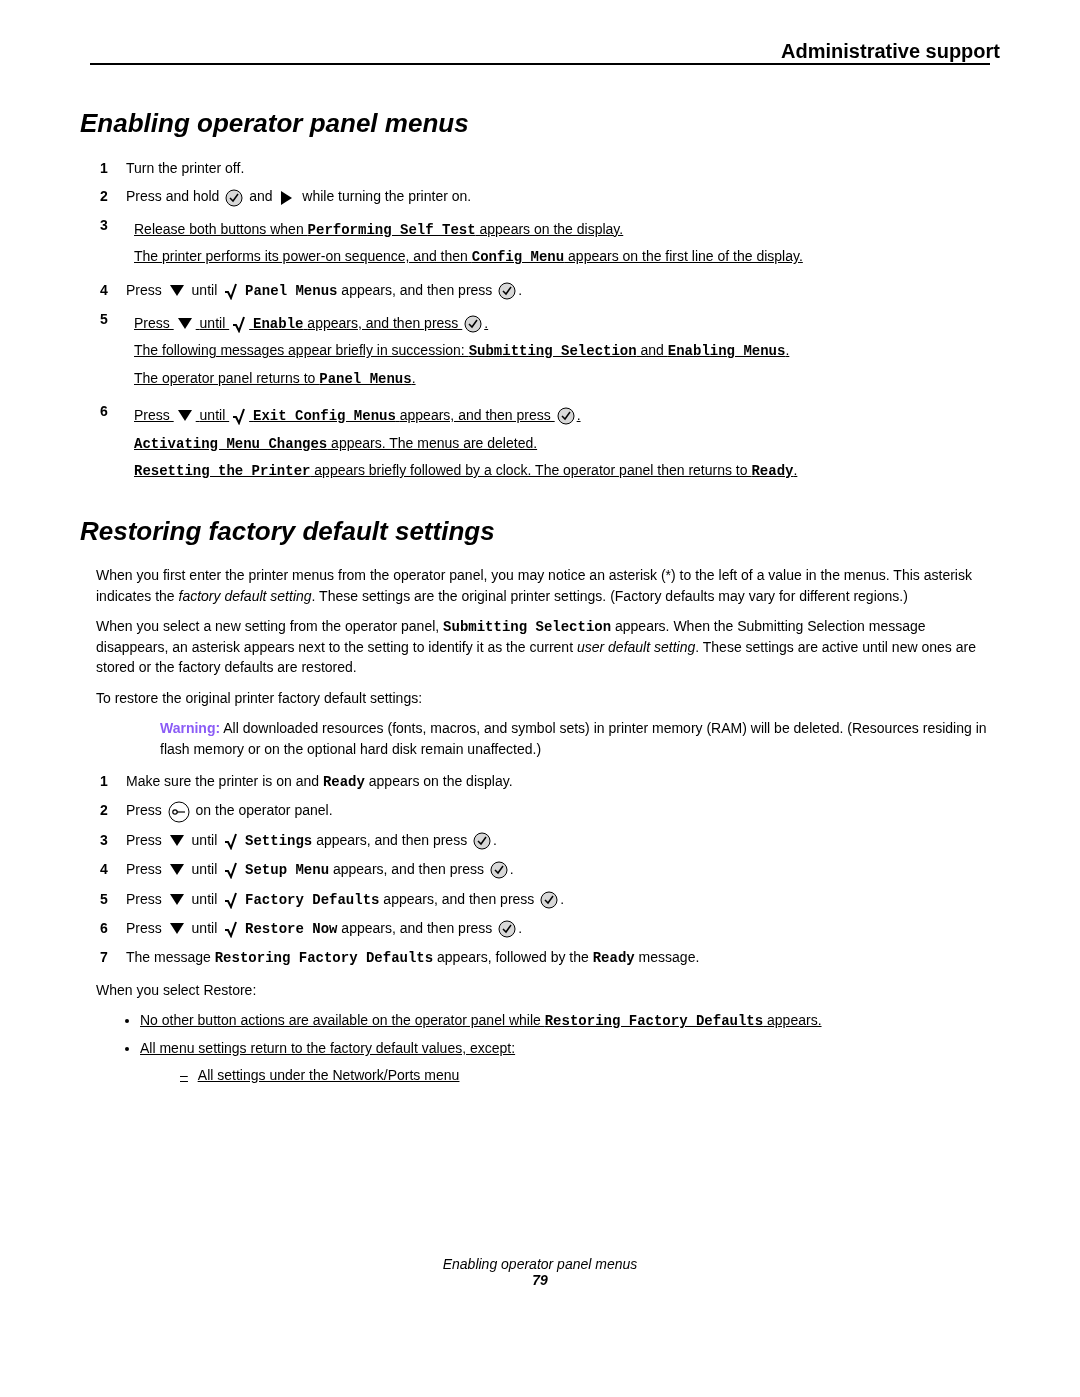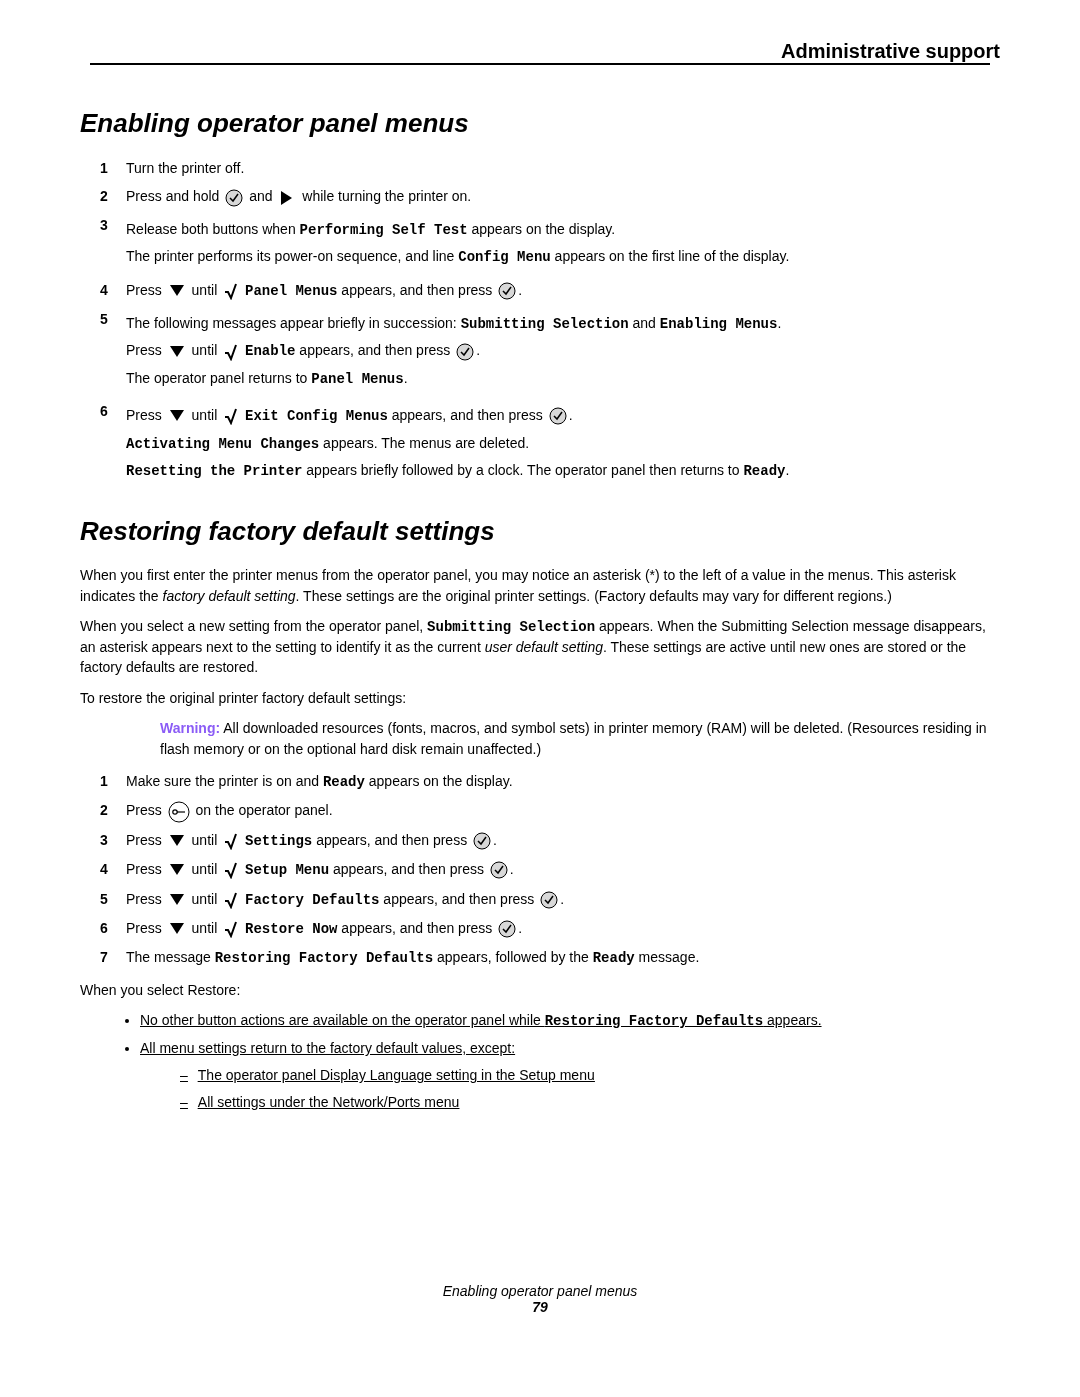--- a/index.html
+++ b/index.html
@@ -42,33 +42,34 @@
   }
   .step-num {
     font-weight: bold;
     width: 26px;
     flex-shrink: 0;
   }
   .step-body {
     flex: 1;
   }
   .step-body p {
-    margin: 4px 0;
+    margin: 4px 8px;
+    text-decoration: underline;
   }
   .mono {
     font-family: "Courier New", monospace;
     font-weight: bold;
   }
   .icon {
     display: inline-flex;
     vertical-align: middle;
     margin: 0 2px;
   }
   .para {
-    margin: 10px 0;
+    margin: 10px 16px;
     line-height: 1.45;
   }
   .italic {
     font-style: italic;
   }
   .warning-label {
     font-weight: bold;
     color: #8b5cf6;
   }
   .warning-block {
@@ -161,21 +162,21 @@
       <span> while turning the printer on.</span>
     </span>
   </li>
   <li>
     <span class="step-num">3</span>
     <span class="step-body">
       <p>
         <span>Release both buttons when </span><span class="mono">Performing Self Test</span><span> appears on the display.</span>
       </p>
       <p>
-        <span>The printer performs its power-on sequence, and line </span><span class="mono">Config Menu</span><span> appears on the first line of the display.</span>
+        <span>The printer performs its power-on sequence, and then </span><span class="mono">Config Menu</span><span> appears on the first line of the display.</span>
       </p>
     </span>
   </li>
   <li>
     <span class="step-num">4</span>
     <span class="step-body">
       <span>Press </span>
       <span class="icon">
           <svg width="18" height="18">
             <use href="#down-tri"></use>
@@ -192,43 +193,43 @@
       <span class="icon">
           <svg width="18" height="18">
             <use href="#check-circle"></use>
           </svg>
         </span>.
     </span>
   </li>
   <li>
     <span class="step-num">5</span>
     <span class="step-body">
-      <p>
-        <span>The following messages appear briefly in succession: </span><span class="mono">Submitting Selection</span><span> and </span><span class="mono">Enabling Menus</span>.
-      </p>
       <p>
         <span>Press </span>
         <span class="icon">
             <svg width="18" height="18">
               <use href="#down-tri"></use>
             </svg>
           </span>
         <span> until </span>
         <span class="icon">
             <svg width="16" height="18">
               <use href="#root"></use>
             </svg>
           </span>
         <span class="mono">Enable</span>
         <span> appears, and then press </span>
         <span class="icon">
             <svg width="18" height="18">
               <use href="#check-circle"></use>
             </svg>
           </span>.
+      </p>
+      <p>
+        <span>The following messages appear briefly in succession: </span><span class="mono">Submitting Selection</span><span> and </span><span class="mono">Enabling Menus</span>.
       </p>
       <p>
         <span>The operator panel returns to </span><span class="mono">Panel Menus</span>.
       </p>
     </span>
   </li>
   <li>
     <span class="step-num">6</span>
     <span class="step-body">
       <p>
@@ -401,21 +402,20 @@
 
 <p class="para">When you select Restore:</p>
 
 <ul class="bullets">
   <li>
     <span>No other button actions are available on the operator panel while </span><span class="mono">Restoring Factory Defaults</span><span> appears.</span>
   </li>
   <li>
     <span>All menu settings return to the factory default values, except:</span>
     <ul class="sub">
-      <li>The operator panel Display Language setting in the Setup menu</li>
       <li>All settings under the Network/Ports menu</li>
     </ul>
   </li>
 </ul>
 
 <div class="footer">
   <div>Enabling operator panel menus</div>
   <div class="pagenum">79</div>
 </div>
 

